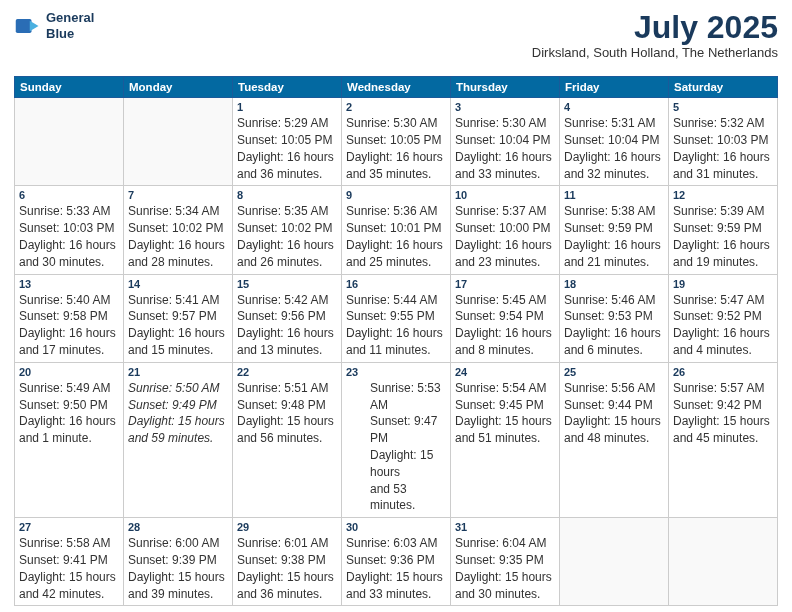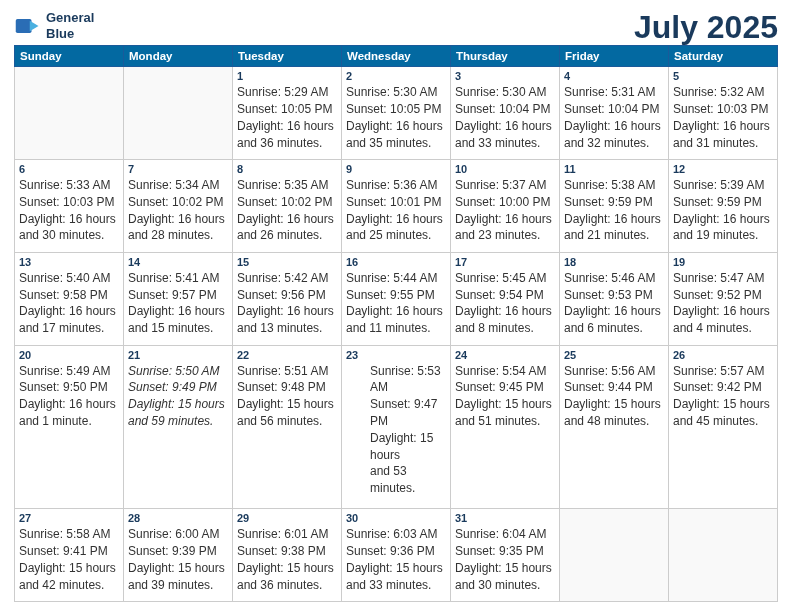--- a/index.html
+++ b/index.html
@@ -14,21 +14,21 @@
       width: 792px;
       height: 612px;
       padding: 10px 14px 10px 14px;
       display: flex;
       flex-direction: column;
     }
     .header {
       display: flex;
       justify-content: space-between;
       align-items: flex-start;
-      margin-bottom: 0;
+      margin-bottom: 16px;
     }
     .logo {
       display: flex;
       align-items: center;
       gap: 4px;
     }
     .logo-text {
       font-size: 13px;
       font-weight: bold;
       color: #1a3a5c;
@@ -104,20 +104,21 @@
         <rect x="2" y="8" width="18" height="16" rx="2" fill="#2a6db5"></rect>
         <polygon points="18,10 28,16 18,22" fill="#4ab0e0"></polygon>
       </svg>
       <div class="logo-text">
         <div>General</div>
         <div>Blue</div>
       </div>
     </div>
     <div class="title-block">
       <div class="month-title">July 2025</div>
+      <div class="subtitle">Dirksland, South Holland, The Netherlands</div>
     </div>
   </div>
 
   <table class="calendar">
     <thead>
       <tr>
       <th>Sunday</th>
           <th>Monday</th>
           <th>Tuesday</th>
           <th>Wednesday</th>

